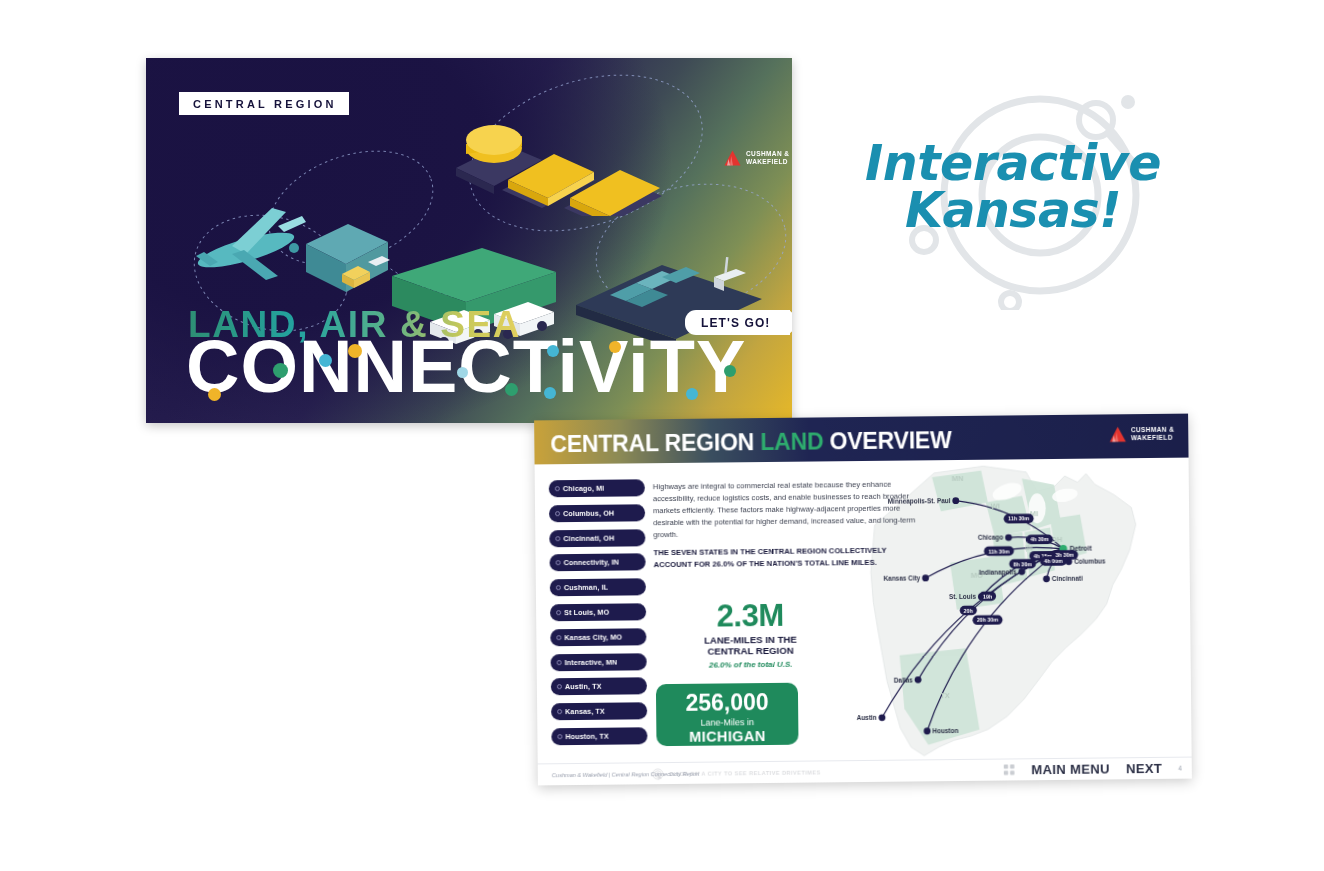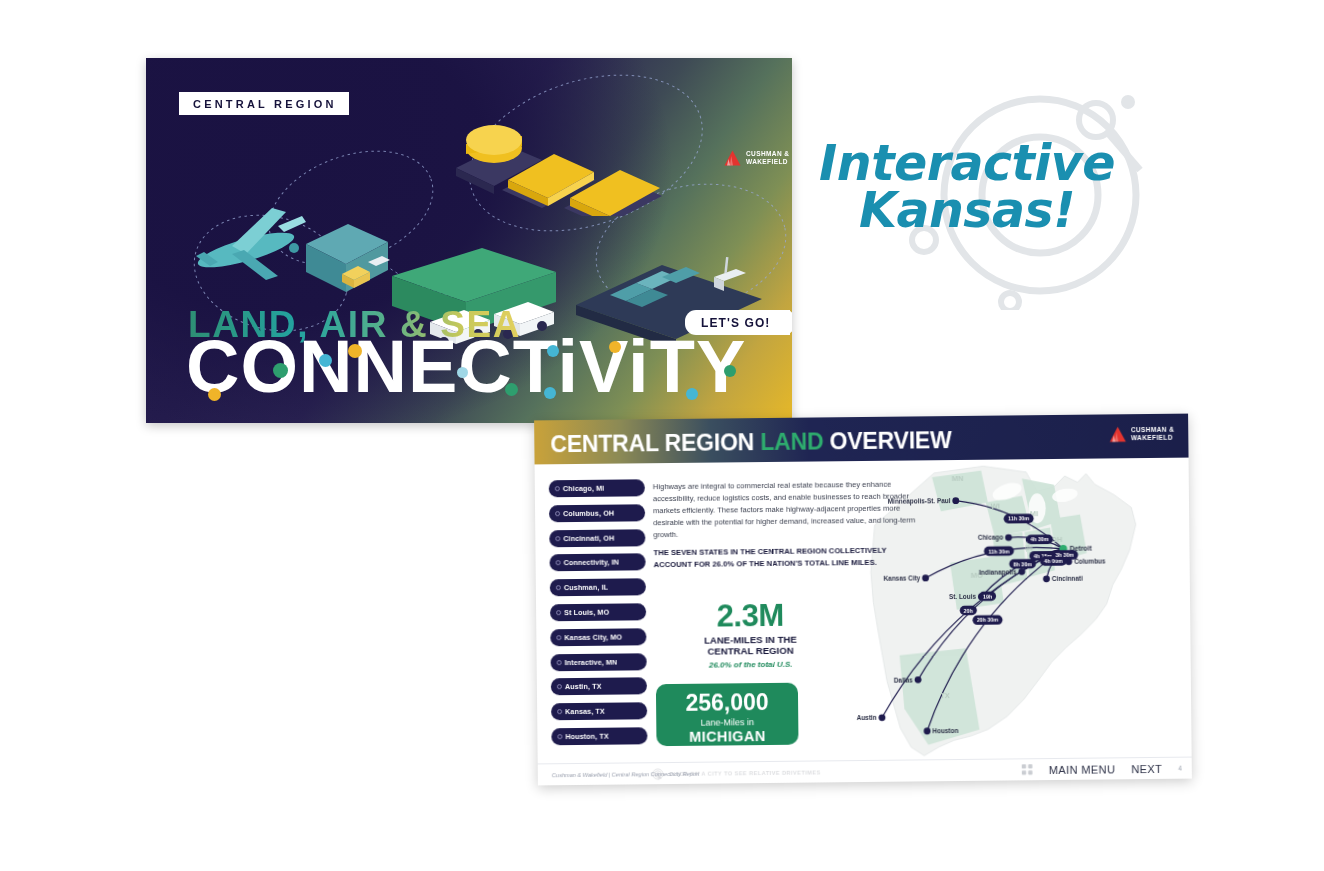--- a/index.html
+++ b/index.html
@@ -9,21 +9,21 @@
     font-family: "Liberation Sans", sans-serif;
     position: relative;
     overflow: hidden;
   }
 
   
   .decor { position: absolute; left: 890px; top: 80px; width: 310px; height: 230px; pointer-events:none; }
 
   
   .ic-wrap {
-    position: absolute; left: 792px; top: 140px; width: 350px;
+    position: absolute; left: 838px; top: 140px; width: 350px;
     text-align: center; z-index: 5;
   }
   .ic-line {
     font-family: "DejaVu Sans", sans-serif;
     font-weight: bold; font-style: italic;
     font-size: 49px; line-height: 0.96;
     color: #1a8fb0; letter-spacing: -0.5px;
     white-space: nowrap;
   }
 
@@ -133,21 +133,21 @@
   .hint-txt { font-size: 5.6px; font-weight: bold; letter-spacing: 0.45px; color: #3c4150; }
 
   .s2-foot {
     position: absolute; left: 0; right: 0; bottom: 0; height: 22px;
     background: rgba(255,255,255,0.82);
     border-top: 1px solid #e7e9ee;
     display: flex; align-items: center;
   }
   .foot-txt { position: absolute; left: 14px; font-size: 5.6px; color: #9aa0ae; font-style: italic; }
   .foot-nav { position: absolute; right: 10px; display: flex; align-items: center; gap: 16px; }
-  .nav-lbl { font-size: 11px; font-weight: normal; color: #2b2f45; letter-spacing: 0.4px; }
+  .nav-lbl { font-size: 13px; font-weight: bold; color: #2b2f45; letter-spacing: 0.4px; }
   .pg-num { font-size: 6.4px; color: #9aa0ae; }
   .grid-ico { width: 11px; height: 11px; opacity: 0.35; }
 </style>
 </head>
 <body>
 
 <svg class="decor" viewBox="0 0 310 230">
   <g fill="none" stroke="#e2e5e8" stroke-width="7">
     <circle cx="150" cy="115" r="96"></circle>
     <circle cx="150" cy="115" r="58"></circle>

